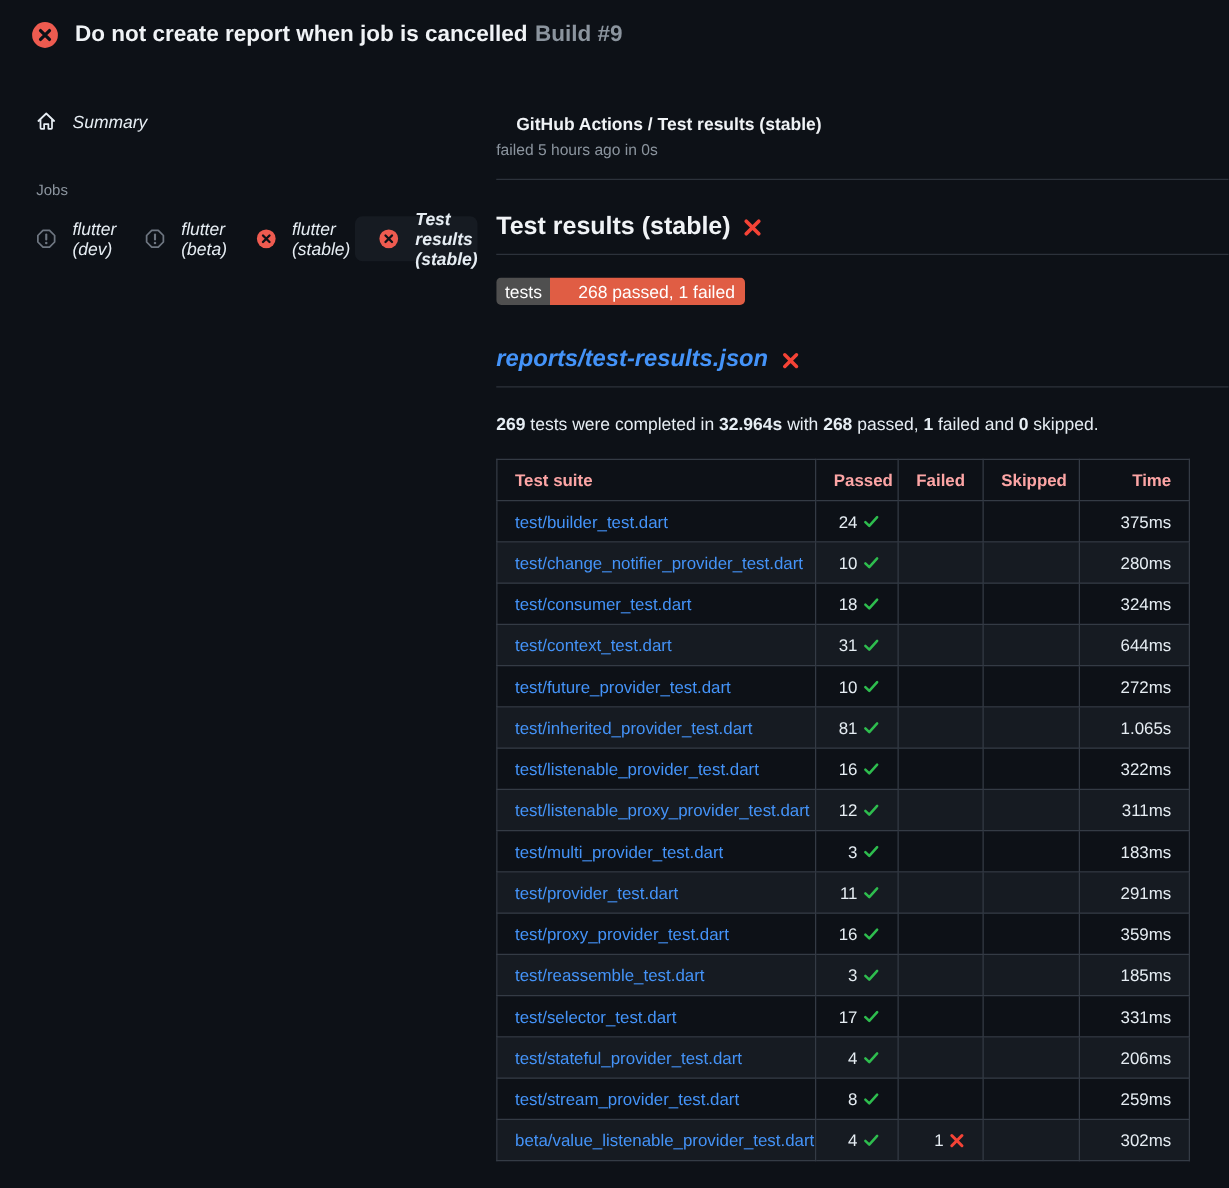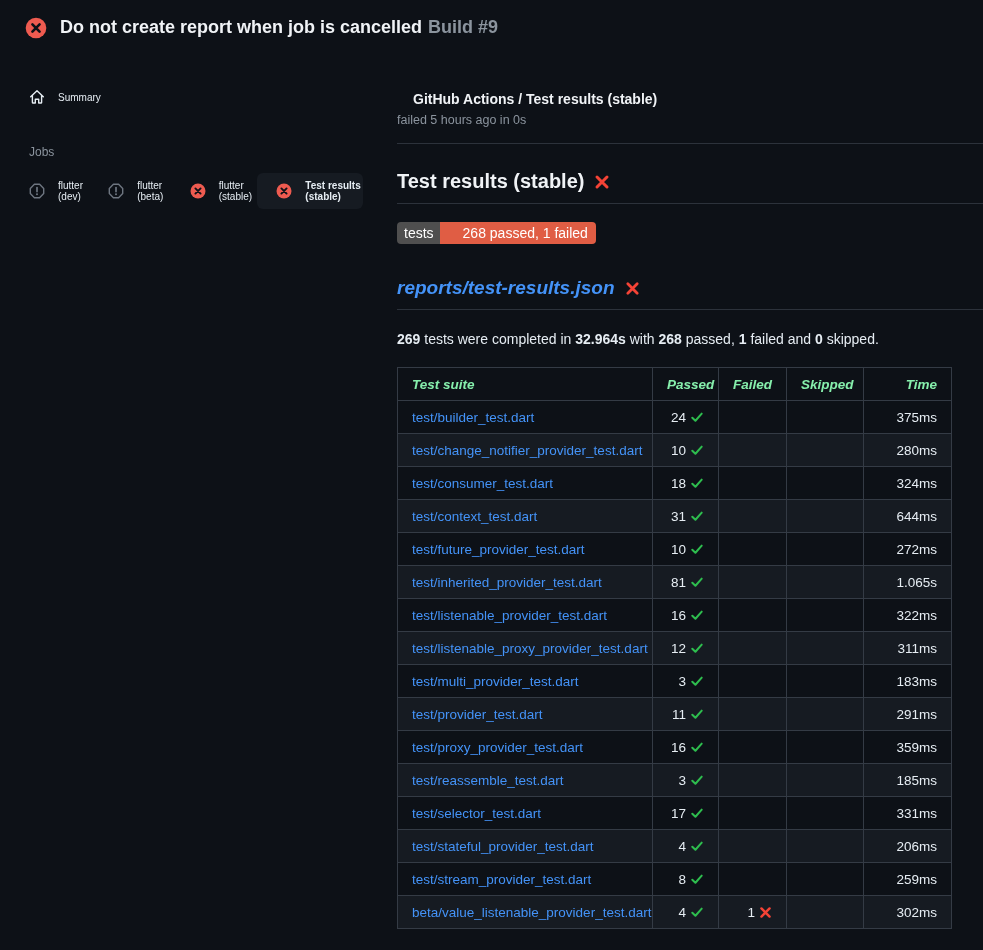--- a/index.html
+++ b/index.html
@@ -18,21 +18,21 @@
   .run-header{display:flex;align-items:flex-start;gap:13px;padding:17px 24px 14px 25px;}
   .run-header .title{font-size:18px;font-weight:700;color:#f0f3f6;}
   .run-header .build{font-size:18px;font-weight:600;color:var(--fg-muted);margin-left:6px;}
   
   .layout{display:flex;align-items:flex-start;}
   aside{width:373px;flex:0 0 373px;padding:26px 10px 0 10px;}
   .side-item{
     display:flex;align-items:center;gap:13px;height:36px;border-radius:6px;
     padding:0 0 0 19px;cursor:pointer;color:var(--fg);
   }
-  .side-item .lbl{font-size:10px;}
+  .side-item .lbl{font-size:14px;font-style:italic;}
   .side-item.selected{background:var(--bg-soft);}
   .side-item.selected .lbl{font-weight:700;}
   .jobs-label{color:var(--fg-muted);font-size:12px;margin:30px 0 14px 19px;}
   #jobs-list{display:flex;flex-direction:row;gap:4px;}
   
   main{flex:1;padding:38px 0 0 24px;min-width:0;}
   .breadcrumb{font-size:14px;font-weight:700;color:#f0f3f6;margin-left:16px;}
   .meta{font-size:12.5px;color:var(--fg-muted);margin-top:6px;}
   .divider{border:0;border-top:1px solid var(--border);margin-top:16px;}
   h1.check-title{
@@ -48,21 +48,21 @@
     display:flex;align-items:center;gap:10px;
     font-size:19px;font-weight:700;margin-top:33px;
     padding-bottom:10px;border-bottom:1px solid var(--border);
   }
   h2.report-title a{color:var(--link);text-decoration:none;font-style:italic;}
   .summary-line{margin-top:21px;font-size:14px;color:var(--fg);}
   .summary-line b{font-weight:700;}
   
   table{border-collapse:collapse;margin-top:20px;table-layout:fixed;width:554px;}
   th,td{border:1px solid var(--table-border);padding:0 14px;height:33px;font-size:13.5px;}
-  th{font-weight:700;color:#86efac;text-align:right;font-style:italic;}
+  th{font-weight:700;color:#fca5a5;text-align:right;}
   th.col-suite{text-align:left;}
   td{text-align:right;color:var(--fg);}
   td.cell-suite{text-align:left;}
   td.cell-suite a{color:var(--link);text-decoration:none;}
   tbody tr:nth-child(even){background:var(--bg-soft);}
   .num-ico{display:inline-flex;align-items:center;justify-content:flex-end;gap:4px;}
   .ico{display:inline-flex;flex:none;}
 </style>
 </head>
 <body>

